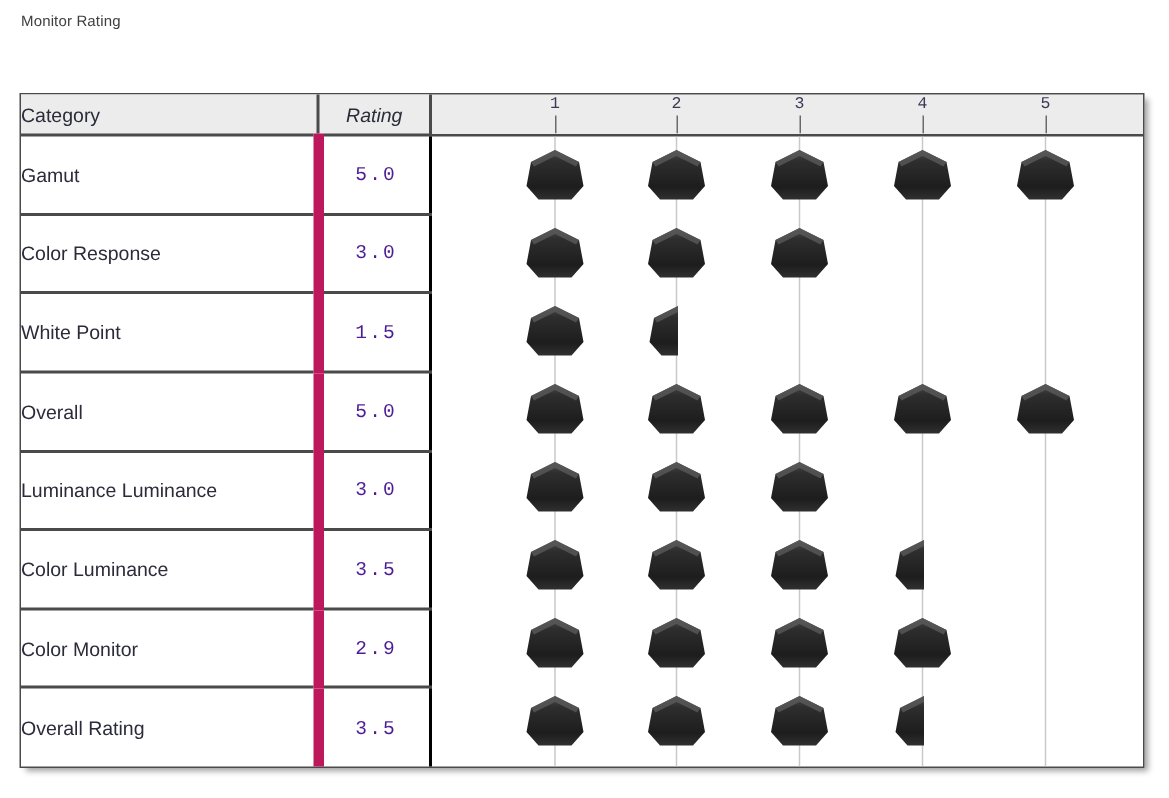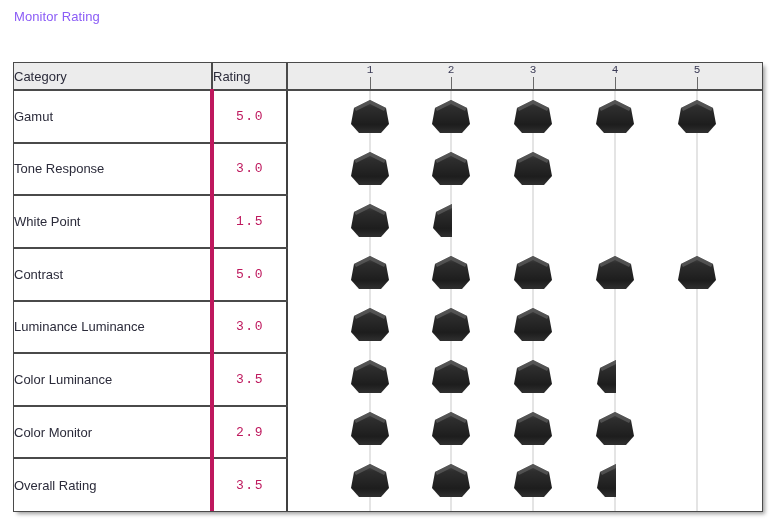--- a/index.html
+++ b/index.html
@@ -12,22 +12,22 @@
     height: 532px;
     font-family: "Liberation Sans", sans-serif;
     overflow: hidden;
     position: relative;
   }
 
   #page-title {
     position: absolute;
     left: 14px;
     top: 9px;
-    font-size: 13px;
-    color: #8b5cf6;
+    font-size: 10px;
+    color: #404040;
     letter-spacing: 0.1px;
     white-space: nowrap;
   }
 
   
   #rating-table {
     position: absolute;
     left: 13px;
     top: 62px;
     width: 750px;
@@ -58,44 +58,45 @@
     border-bottom: 2px solid #4a4a4a;
     border-right: 2px solid #4a4a4a;
     font-size: 13px;
     font-weight: normal;
     color: #2b2b3a;
     text-align: left;
     padding-left: 12px;
     box-sizing: border-box;
   }
   .hdr-cell.rating {
-    text-align: left;
+    text-align: center;
     padding-left: 0;
+    font-style: italic;
   }
   .hdr-cell.scale {
     border-right: none;
     padding: 0;
     position: relative;
     overflow: hidden;
   }
 
   
   .cat-cell {
-    border-right: 4px solid #be185d;
+    border-right: 7px solid #be185d;
     border-bottom: 2px solid #4a4a4a;
     font-size: 13px;
     color: #2b2b3a;
     padding-left: 12px;
     box-sizing: border-box;
   }
   .rat-cell {
-    border-right: 2px solid #404040;
+    border-right: 2px solid #000000;
     border-bottom: 2px solid #4a4a4a;
     font-size: 13px;
-    color: #be185d;
+    color: #4c1d95;
     text-align: center;
     font-family: "Liberation Mono", monospace;
     letter-spacing: 1.5px;
     box-sizing: border-box;
   }
   tr.body-row:last-child .cat-cell,
   tr.body-row:last-child .rat-cell { border-bottom: none; }
 
   
   .chart-cell {
@@ -630,29 +631,29 @@
                     </linearGradient>
                   </defs>
                   <path d="M22 2 L38 10 L41 26 L33 35 L11 35 L3 26 L6 10 Z" fill="url(#gg)"></path>
                   <path d="M22 2 L38 10 L36 13 L22 6 L8 13 L6 10 Z" fill="#5c5c5c" opacity="0.75"></path>
                 </svg>
               </div>
             </div>
           </td>
         </tr>
         <tr class="body-row" style="height: 52px;">
-          <td class="cat-cell">Tone Response</td>
+          <td class="cat-cell">Color Response</td>
           <td class="rat-cell">3.0</td>
         </tr>
         <tr class="body-row" style="height: 52px;">
           <td class="cat-cell">White Point</td>
           <td class="rat-cell">1.5</td>
         </tr>
         <tr class="body-row" style="height: 52px;">
-          <td class="cat-cell">Contrast</td>
+          <td class="cat-cell">Overall</td>
           <td class="rat-cell">5.0</td>
         </tr>
         <tr class="body-row" style="height: 52px;">
           <td class="cat-cell">Luminance Luminance</td>
           <td class="rat-cell">3.0</td>
         </tr>
         <tr class="body-row" style="height: 52px;">
           <td class="cat-cell">Color Luminance</td>
           <td class="rat-cell">3.5</td>
         </tr>

